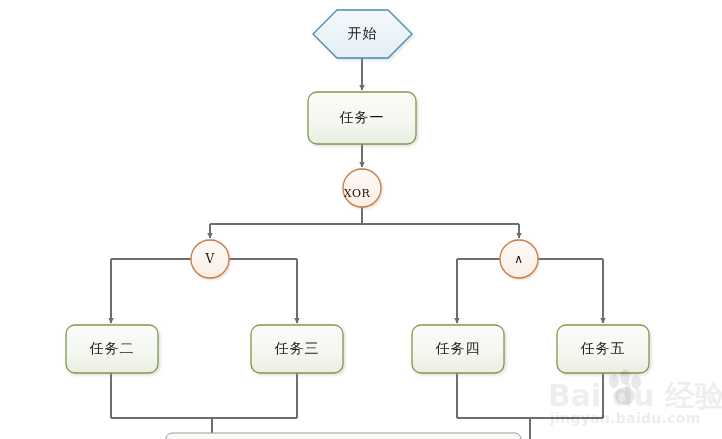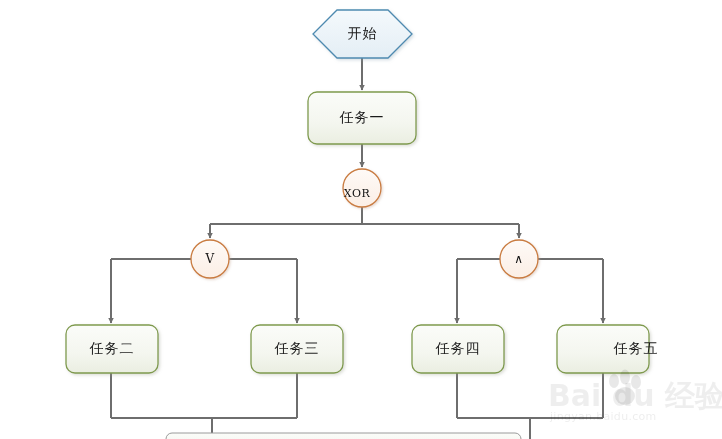--- a/index.html
+++ b/index.html
@@ -75,25 +75,26 @@
     font-weight: bold;
     color: rgba(0,0,0,0.065);
     font-family: "DejaVu Sans", "Liberation Sans", sans-serif;
     letter-spacing: 0px;
     white-space: nowrap;
   }
   #watermark .wm-sub {
     position: absolute;
     left: 2px;
     top: 36px;
-    font-size: 11px;
+    font-size: 14px;
     color: rgba(0,0,0,0.075);
     font-family: "DejaVu Sans", "Liberation Sans", sans-serif;
     letter-spacing: 0.3px;
     white-space: nowrap;
+    font-weight: bold;
   }
   #watermark .wm-paw {
     position: absolute;
     left: 56px;
     top: -6px;
     width: 44px;
     height: 40px;
     opacity: 0.085;
   }
 </style>
@@ -195,21 +196,21 @@
   <div class="node-label gw-label sym" style="left:191px; top:240px; width:38px; height:38px;">V</div>
 
   <div class="node-label gw-label sym" style="left:500px; top:240px; width:38px; height:38px;">∧</div>
 
   <div class="node-label task-label" style="left:66px; top:325px; width:92px; height:48px;font-family:Liberation Mono, monospace;">任务二</div>
 
   <div class="node-label task-label" style="left:251px; top:325px; width:92px; height:48px;">任务三</div>
 
   <div class="node-label task-label" style="left:412px; top:325px; width:92px; height:48px;">任务四</div>
 
-  <div class="node-label task-label" style="left:590px; top:325px; width:92px; height:48px;">任务五</div>
+  <div class="node-label task-label" style="left:557px; top:325px; width:92px; height:48px;">任务五</div>
 
   <div id="watermark">
     <div class="wm-main">Bai    du 经验</div>
     <svg class="wm-paw" viewBox="0 0 44 40">
       <ellipse cx="10" cy="13" rx="5" ry="7" fill="#000"></ellipse>
       <ellipse cx="21" cy="9" rx="5" ry="7.5" fill="#000"></ellipse>
       <ellipse cx="32" cy="14" rx="5" ry="7" fill="#000"></ellipse>
       <ellipse cx="21" cy="28" rx="10" ry="9" fill="#000"></ellipse>
     </svg>
     <div class="wm-sub">jingyan.baidu.com</div>

